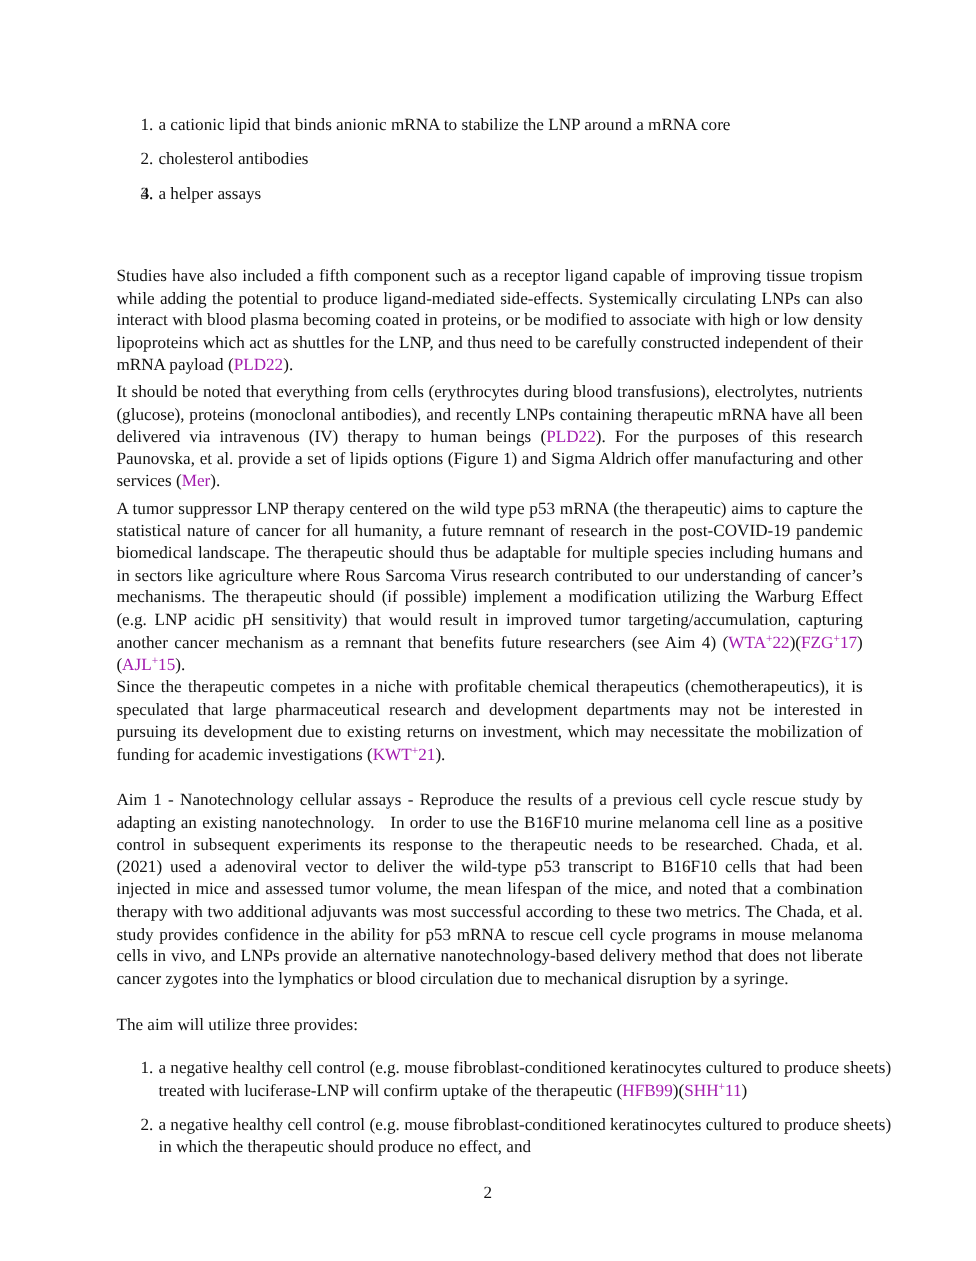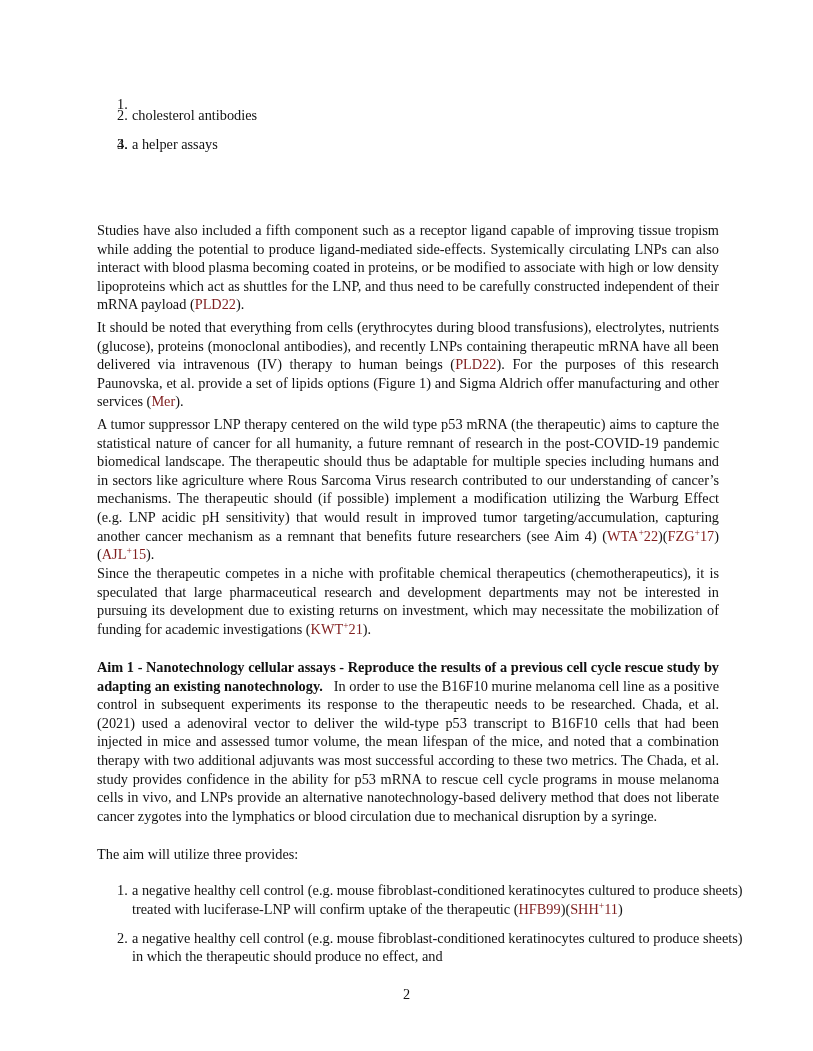--- a/index.html
+++ b/index.html
@@ -3,32 +3,32 @@
 <meta charset="utf-8">
 <style>
   html, body { margin:0; padding:0; background:#ffffff; }
   body { width:813px; height:1051px; position:relative; overflow:hidden;
          font-family:"Liberation Serif","DejaVu Serif",serif; color:#111; }
   .page { position:absolute; left:97px; top:0; width:622px; font-size:14.3px; line-height:18.6px; }
   .list { position:absolute; left:0; width:680px; margin:0; padding:0; list-style:none; }
   .li { position:relative; padding-left:35px; margin:0; }
   .li .num { position:absolute; left:20px; top:0; }
   .para { position:absolute; left:0; width:622px; margin:0; text-align:justify; hyphens:manual; }
-  .cite { color:#7f1d1d; }
+  .cite { color:#a21caf; }
   sup { font-size:9.5px; line-height:0; vertical-align:5px; }
-  b { font-weight:bold; }
+  b { font-weight:normal; }
   .pagenum { position:absolute; top:986px; left:0; width:813px; text-align:center; font-size:14.3px; }
 </style>
 </head>
 <body>
 
 <div class="page">
 
   <ol class="list" style="top:95px;">
-    <li class="li"><span class="num">1.</span></li>
+    <li class="li"><span class="num">1.</span><span>a cationic lipid that binds anionic mRNA to stabilize the LNP around a mRNA core</span></li>
     <li class="li" style="margin-top:10.5px"><span class="num">2.</span><span>cholesterol antibodies</span></li>
     <li class="li" style="margin-top:10.5px"><span class="num">3.</span></li>
     <li class="li" style="margin-top:10.5px"><span class="num">4.</span><span>a helper assays</span></li>
   </ol>
 
   <p class="para" style="top:221px;"><span>Studies have also included a fifth component such as a receptor ligand capable of improving tissue tropism while adding the potential to produce ligand-mediated side-effects. Systemically circulating LNPs can also interact with blood plasma becoming coated in proteins, or be modified to associate with high or low density lipoproteins which act as shuttles for the LNP, and thus need to be carefully constructed independent of their mRNA payload (</span><a class="cite">PLD22</a><span>).</span></p>
 
   <p class="para" style="top:318px;"><span>It should be noted that everything from cells (erythrocytes during blood transfusions), electrolytes, nutrients (glucose), proteins (monoclonal antibodies), and recently LNPs containing therapeutic mRNA have all been delivered via intravenous (IV) therapy to human beings (</span><a class="cite">PLD22</a><span>). For the purposes of this research Paunovska, et al. provide a set of lipids options (Figure 1) and Sigma Aldrich offer manufacturing and other services (</span><a class="cite">Mer</a><span>).</span></p>
 
   <p class="para" style="top:415px;"><span>A tumor suppressor LNP therapy centered on the wild type p53 mRNA (the therapeutic) aims to capture the statistical nature of cancer for all humanity, a future remnant of research in the post-COVID-19 pandemic biomedical landscape. The therapeutic should thus be adaptable for multiple species including humans and in sectors like agriculture where Rous Sarcoma Virus re­search contributed to our understanding of cancer’s mechanisms. The therapeutic should (if pos­sible) implement a modification utilizing the Warburg Effect (e.g. LNP acidic pH sensitivity) that would result in improved tumor targeting/accumulation, capturing another cancer mechanism as a remnant that benefits future researchers (see Aim 4) (</span><a class="cite"><span>WTA</span><sup>+</sup><span>22</span></a>)(<a class="cite"><span>FZG</span><sup>+</sup><span>17</span></a>)(<a class="cite"><span>AJL</span><sup>+</sup><span>15</span></a><span>).</span></p>

